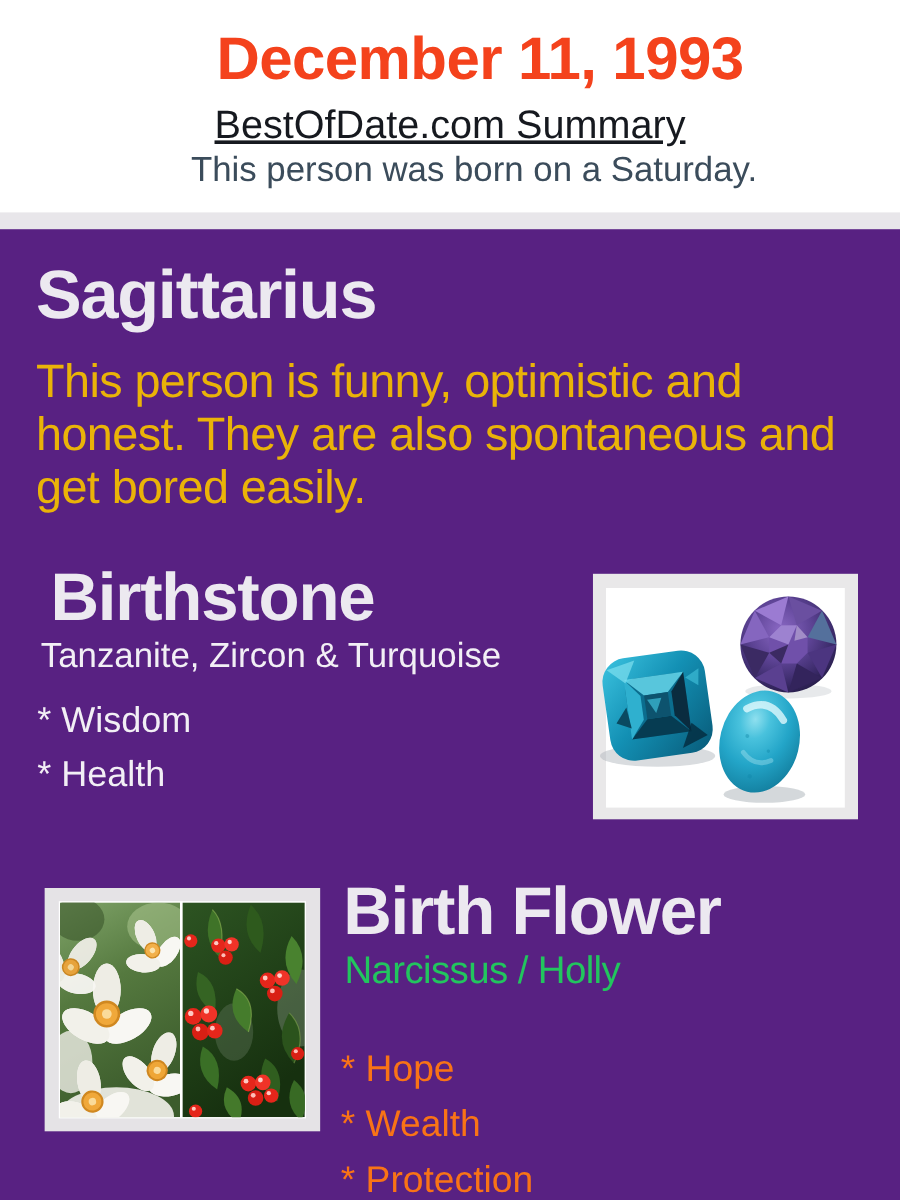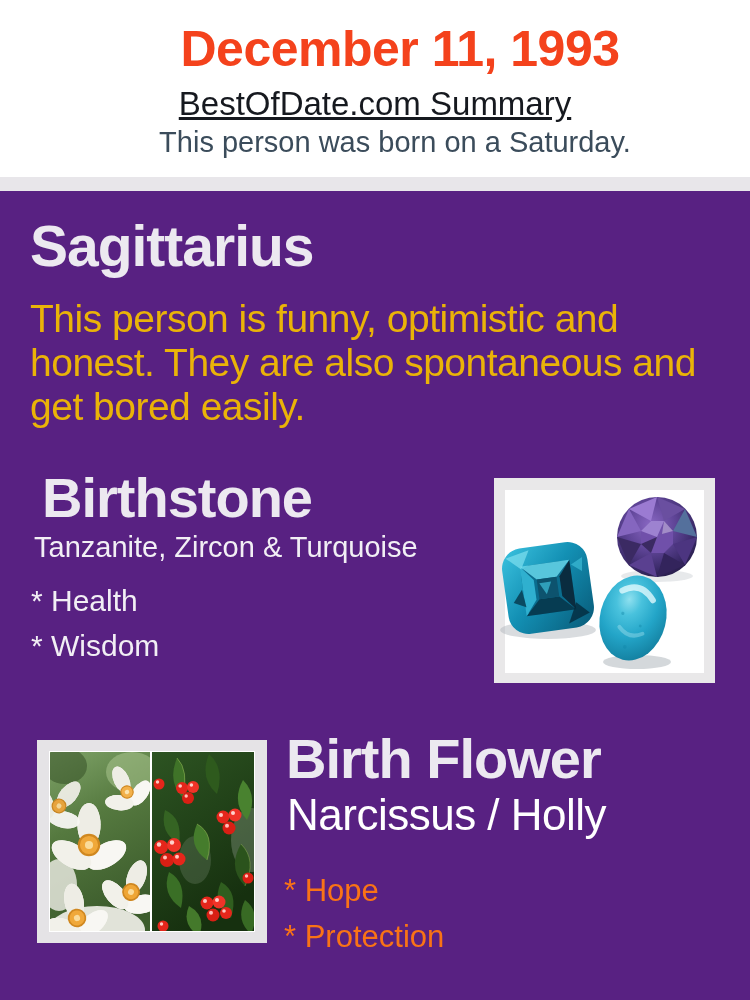--- a/index.html
+++ b/index.html
@@ -16,21 +16,21 @@
   .divider{top:177px;left:0;width:750px;height:14px;background:#e8e6ea;}
   
   .purple{top:191px;left:0;width:750px;height:931px;background:#582182;}
   .h-big{font-weight:bold;color:#ece9f0;letter-spacing:-1px;line-height:1.1;}
   .zodiac-name{left:30px;top:24px;font-size:57px;}
   .zodiac-desc{left:30px;top:106px;width:685px;font-size:39px;line-height:44px;letter-spacing:-0.5px;color:#eab308;}
   .bs-title{left:42px;top:276px;font-size:56px;}
   .bs-sub{left:34px;top:341px;font-size:29px;color:#f2eff5;line-height:1.1;}
   .bs-traits{left:31px;top:387px;font-size:30px;line-height:45px;color:#f2eff5;}
   .bf-title{left:286px;top:537px;font-size:56px;}
-  .bf-sub{left:287px;top:600px;font-size:44px;color:#ffffff;line-height:1.1;letter-spacing:-0.5px;}
+  .bf-sub{left:287px;top:600px;font-size:32px;color:#22c55e;line-height:1.1;letter-spacing:-0.5px;}
   .bf-traits{left:284px;top:657px;font-size:31px;line-height:46px;color:#f97316;margin-top:20px;}
   .gem-panel{left:494px;top:287px;width:221px;height:205px;}
   .flower-panel{left:37px;top:549px;width:230px;height:203px;}
   .trait-line{white-space:pre;}
 </style>
 </head>
 <body>
 
 <div class="page">
 
@@ -45,22 +45,22 @@
 
     <div>
       <div class="abs h-big zodiac-name">Sagittarius</div>
       <div class="abs zodiac-desc">This person is funny, optimistic and honest. They are also spontaneous and get bored easily.</div>
     </div>
 
     <div>
       <div class="abs h-big bs-title">Birthstone</div>
       <div class="abs bs-sub">Tanzanite, Zircon &amp; Turquoise</div>
       <div class="abs bs-traits">
+        <div class="trait-line">* Wisdom</div>
         <div class="trait-line">* Health</div>
-        <div class="trait-line">* Wisdom</div>
       </div>
 
       <div class="abs gem-panel">
         <svg width="221" height="205" viewBox="0 0 221 205" xmlns="http://www.w3.org/2000/svg">
           <defs>
             <radialGradient id="pg" cx="42%" cy="35%" r="70%">
               <stop offset="0%" stop-color="#8a68c4"></stop>
               <stop offset="45%" stop-color="#5e4496"></stop>
               <stop offset="80%" stop-color="#3a2a68"></stop>
               <stop offset="100%" stop-color="#241b45"></stop>
@@ -125,20 +125,21 @@
           </g>
         </svg>
       </div>
     </div>
 
     <div>
       <div class="abs h-big bf-title">Birth Flower</div>
       <div class="abs bf-sub">Narcissus / Holly</div>
       <div class="abs bf-traits">
         <div class="trait-line">* Hope</div>
+        <div class="trait-line">* Wealth</div>
         <div class="trait-line">* Protection</div>
       </div>
 
       <div class="abs flower-panel">
         <svg width="230" height="203" viewBox="0 0 230 203" xmlns="http://www.w3.org/2000/svg">
           <defs>
             <linearGradient id="lg" x1="0" y1="0" x2="0.3" y2="1">
               <stop offset="0%" stop-color="#7fa368"></stop>
               <stop offset="45%" stop-color="#55793f"></stop>
               <stop offset="100%" stop-color="#3c5c2c"></stop>

